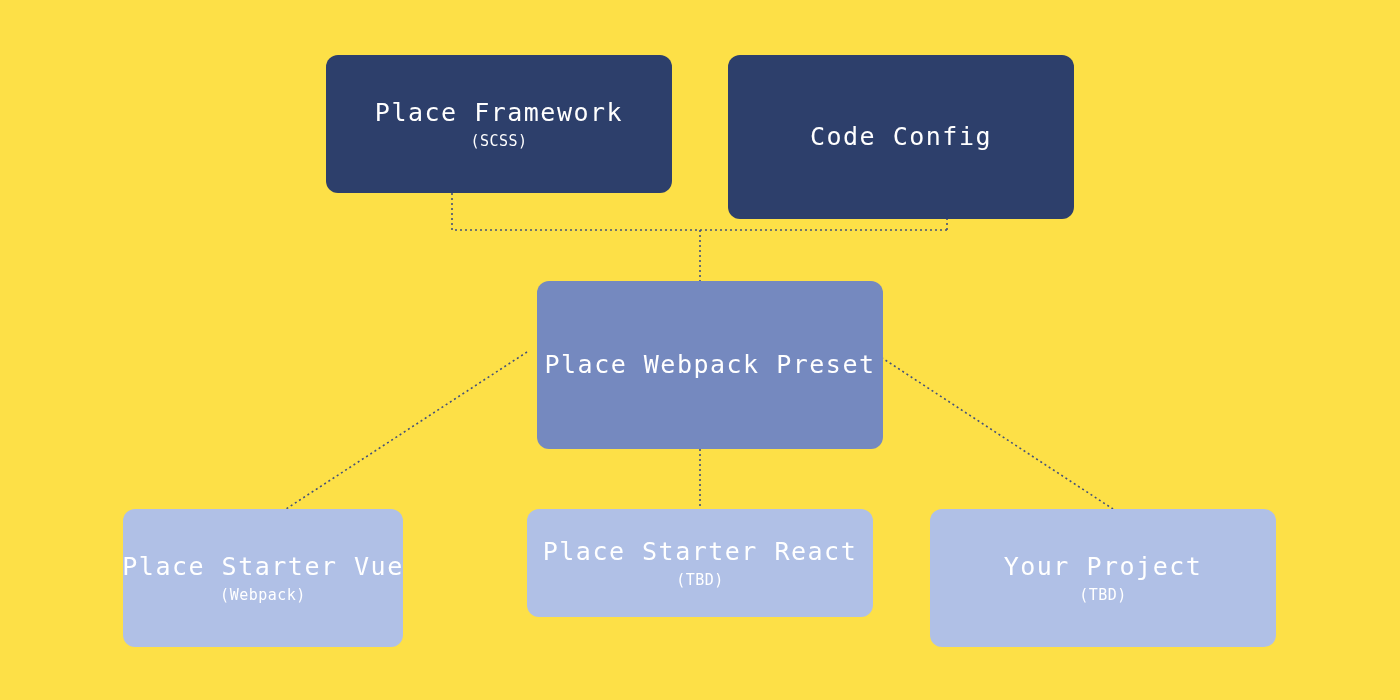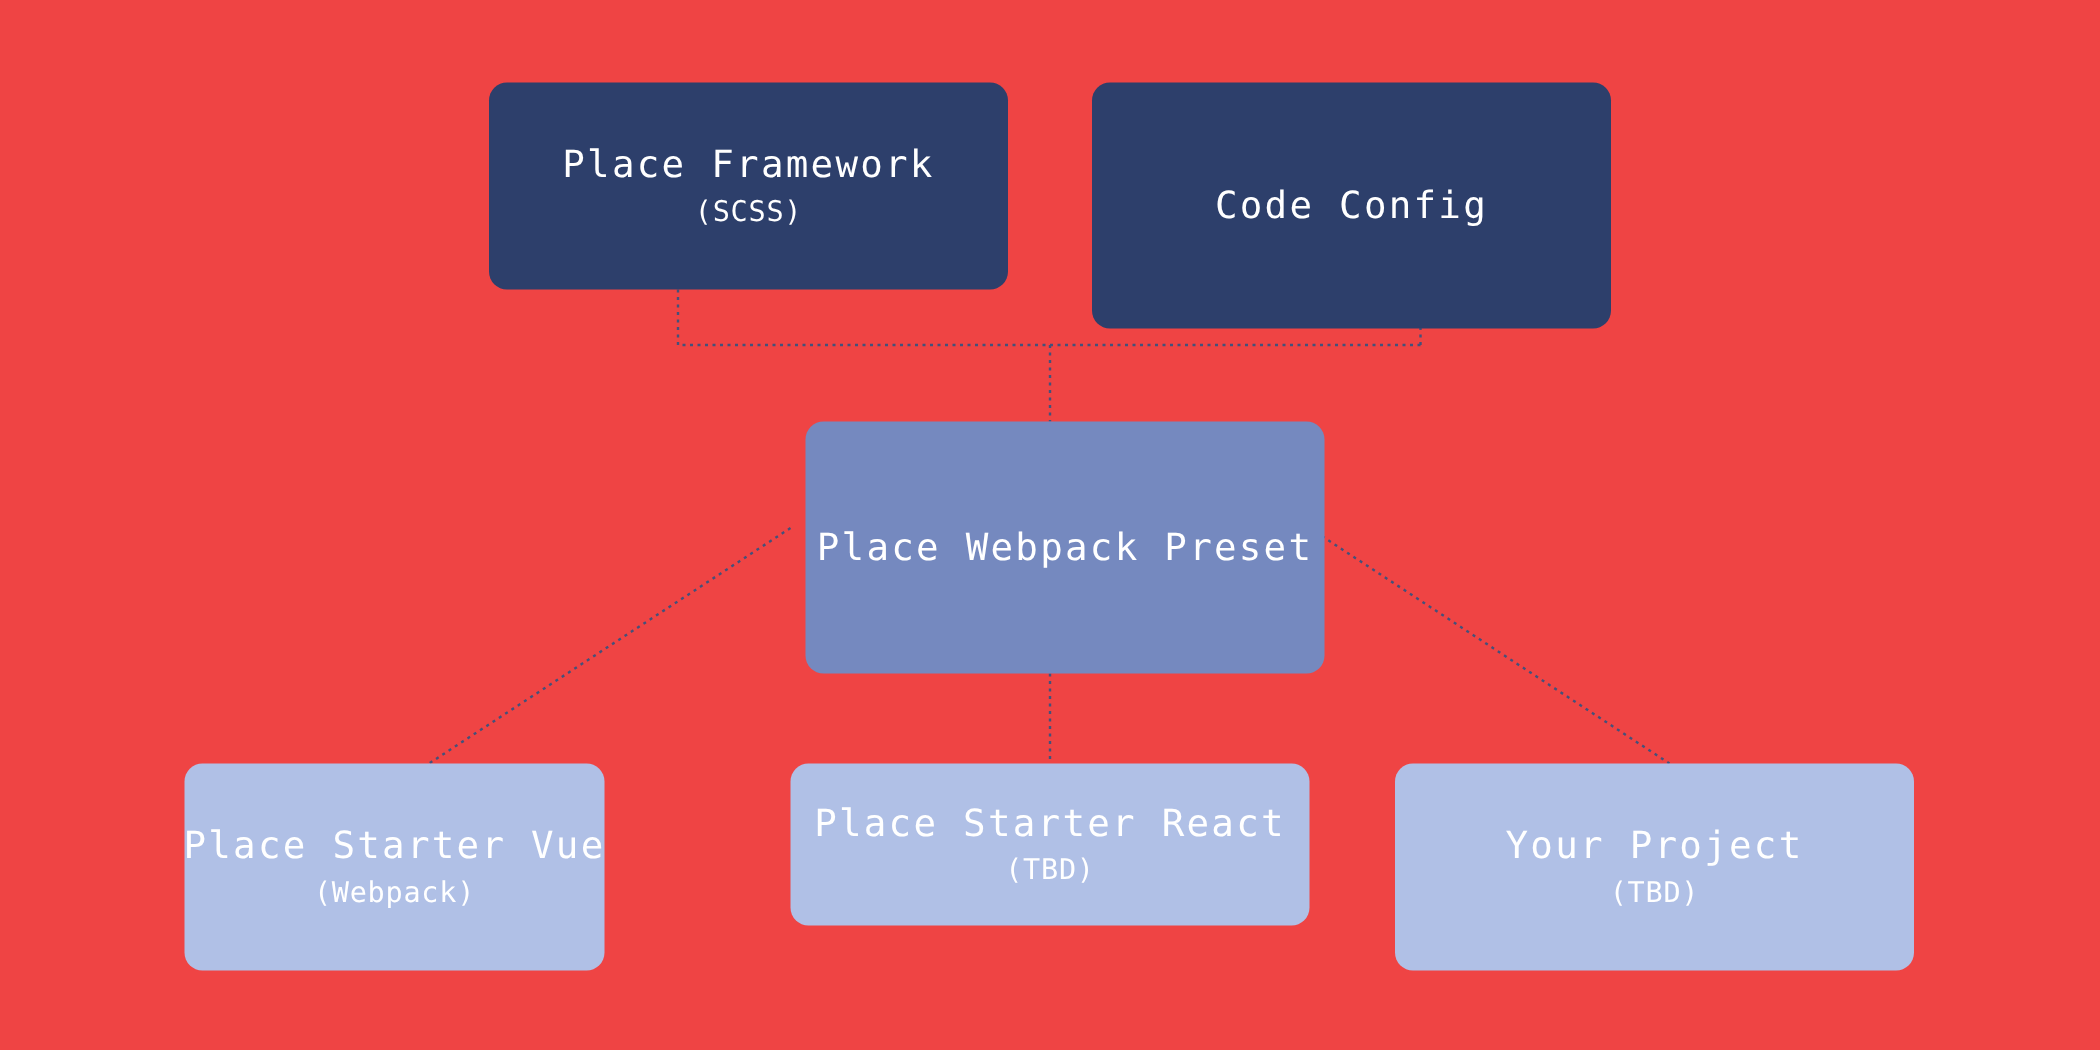--- a/index.html
+++ b/index.html
@@ -37,39 +37,39 @@
     text-align: center;
     color: #ffffff;
     line-height: 1.1;
   }
   .node .title {
     font-size: 25px;
     letter-spacing: 1.5px;
     white-space: nowrap;
   }
   .node .subtitle {
-    font-size: 19px;
+    font-size: 15px;
     letter-spacing: 0.5px;
     margin-top: 7px;
     white-space: nowrap;
   }
   .tier-top {
     background: #2d3f6b;
   }
   .tier-mid {
     background: #7589bf;
   }
   .tier-bottom {
     background: #b0c0e6;
   }
 </style>
 </head>
 <body>
 
-<div id="canvas" style="background: #ef4444;">
+<div id="canvas" style="background: #fde047;">
 
   <svg id="edges" viewBox="0 0 1400 700" xmlns="http://www.w3.org/2000/svg">
       <path d="M452,193 L452,230 L947,230" fill="none" stroke="#44517a" stroke-width="1.6" stroke-dasharray="2,3"></path>
       <path d="M947,193 L947,230" fill="none" stroke="#44517a" stroke-width="1.6" stroke-dasharray="2,3"></path>
       <path d="M700,230 L700,281" fill="none" stroke="#44517a" stroke-width="1.6" stroke-dasharray="2,3"></path>
       <path d="M527,352 L286,509" fill="none" stroke="#44517a" stroke-width="1.6" stroke-dasharray="2,3"></path>
       <path d="M700,419 L700,509" fill="none" stroke="#44517a" stroke-width="1.6" stroke-dasharray="2,3"></path>
       <path d="M873,352 L1113,509" fill="none" stroke="#44517a" stroke-width="1.6" stroke-dasharray="2,3"></path>
     </svg>
 

